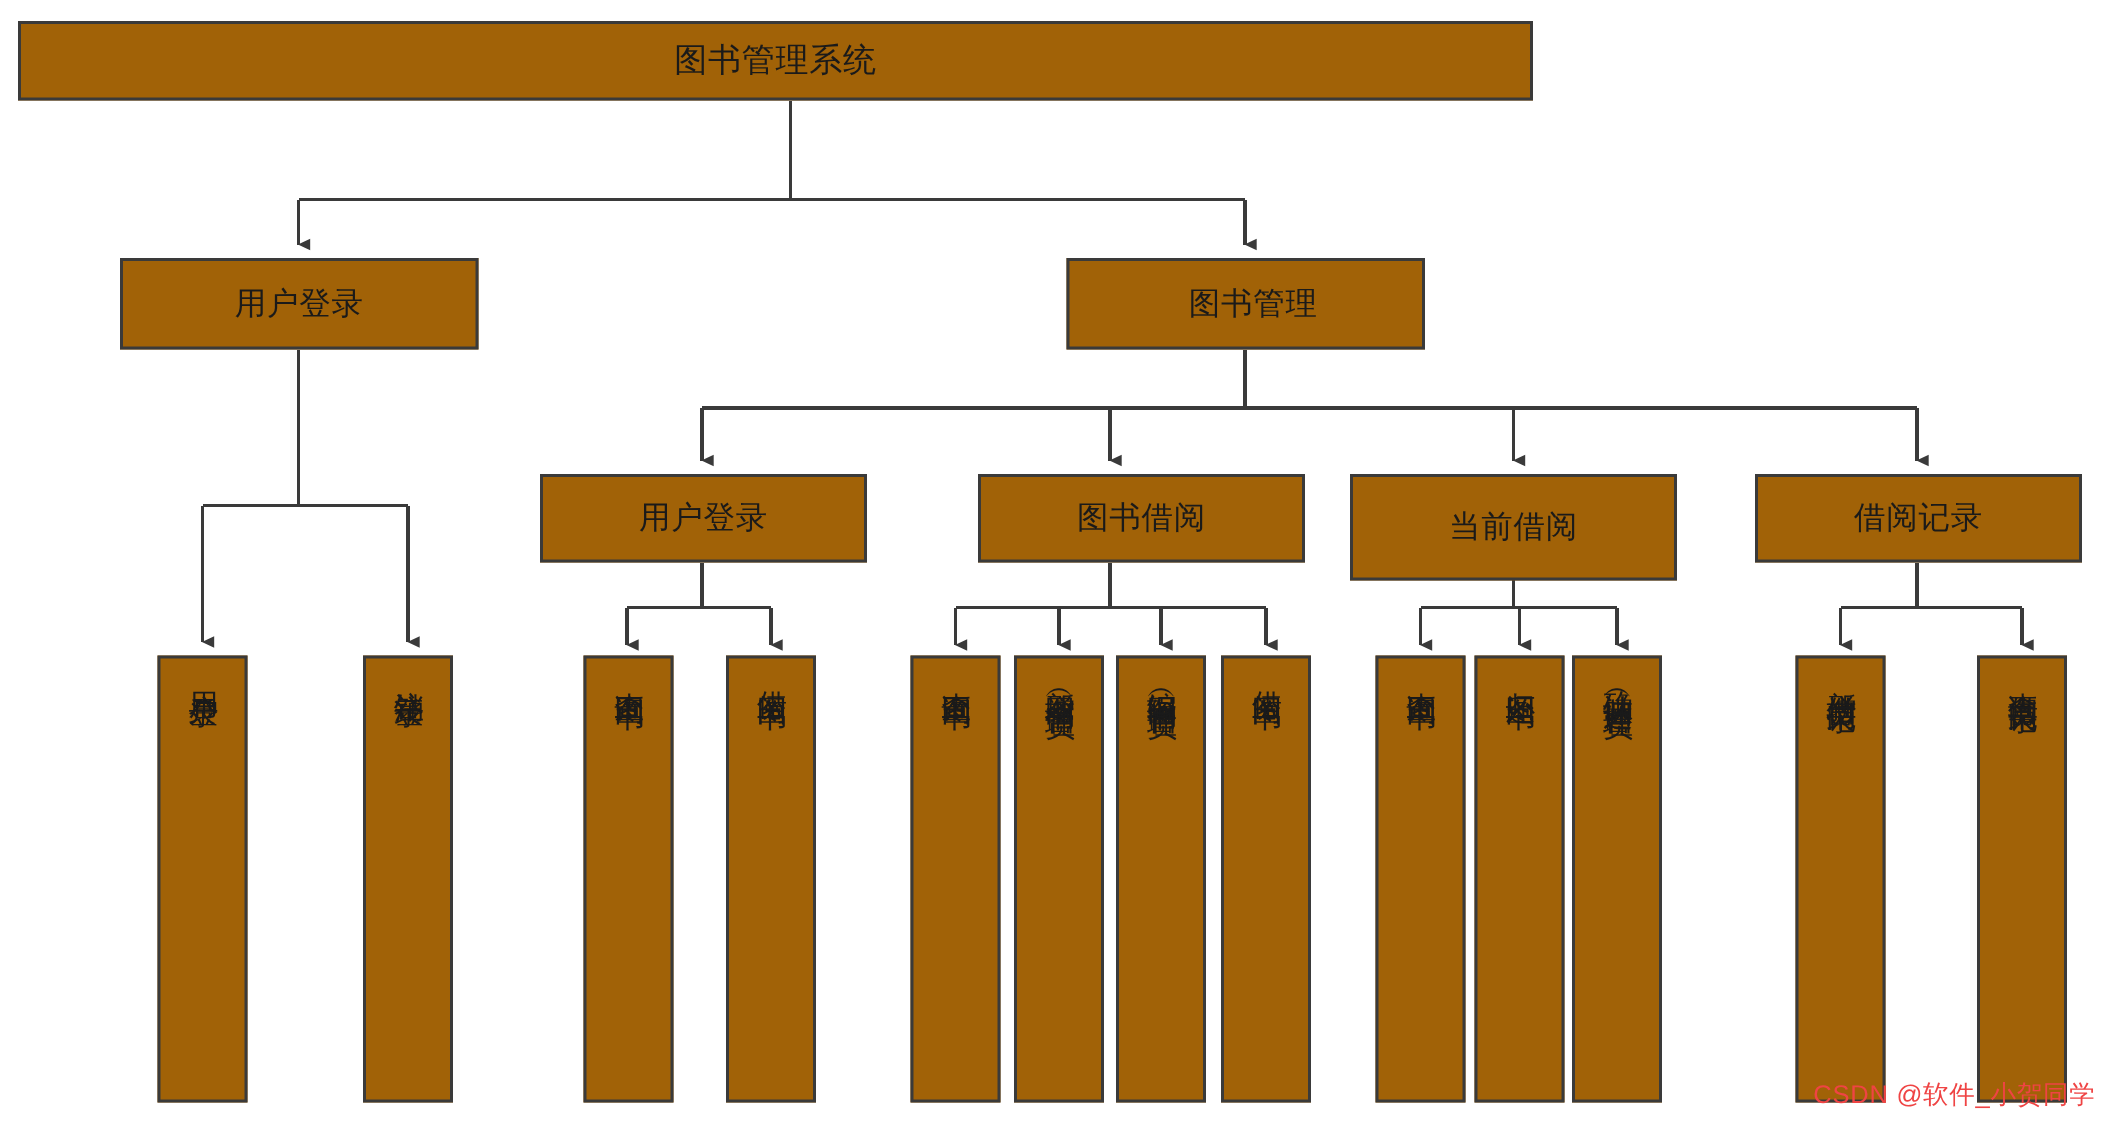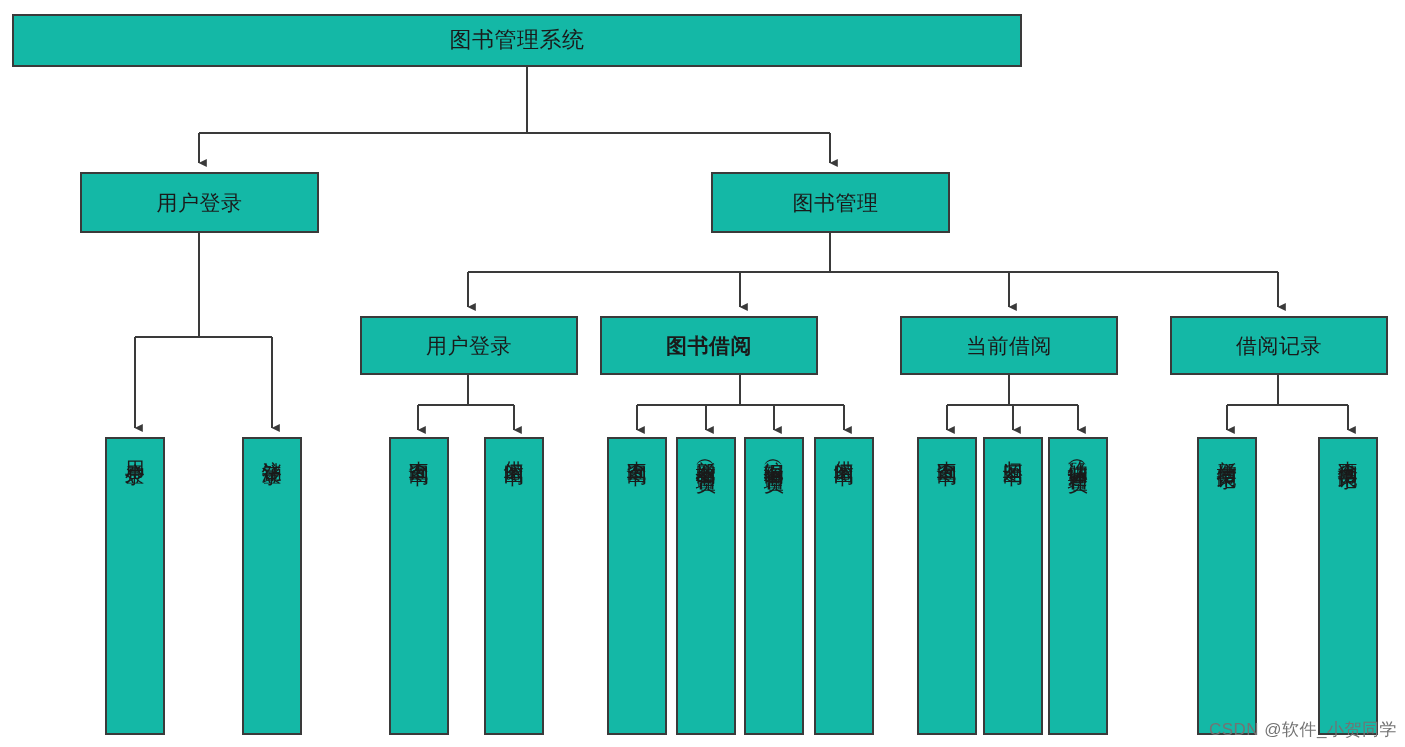--- a/index.html
+++ b/index.html
@@ -22,21 +22,21 @@
     position: absolute;
     left: 0;
     top: 0;
     width: 1405px;
     height: 747px;
   }
   .node {
     position: absolute;
     box-sizing: border-box;
     border: 2px solid #3a3a3a;
-    background: #14b8a6;
+    background: #a16207;
     color: #1a1a1a;
     display: flex;
     align-items: center;
     justify-content: center;
     text-align: center;
     z-index: 2;
   }
   .node-h {
     font-size: 21px;
     line-height: 1.1;
@@ -58,21 +58,21 @@
     line-height: 1.42;
     letter-spacing: 2px;
     white-space: nowrap;
     -webkit-text-orientation: upright;
   }
   .watermark {
     position: absolute;
     right: 8px;
     bottom: 6px;
     font-size: 17px;
-    color: #737373;
+    color: #ef4444;
     z-index: 5;
     white-space: nowrap;
     letter-spacing: 0.5px;
   }
 </style>
 </head>
 <body>
 
 <div id="diagram-root">
 
@@ -135,24 +135,24 @@
   <div class="node node-h" style="left:80px; top:172px; width:239px; height:61px;">
     <span>用户登录</span>
   </div>
   <div class="node node-h" style="left:711px; top:172px; width:239px; height:61px;padding-left:10px;">
     <span>图书管理</span>
   </div>
 
   <div class="node node-h" style="left:360px; top:316px; width:218px; height:59px;">
     <span>用户登录</span>
   </div>
-  <div class="node node-h" style="left:600px; top:316px; width:218px; height:59px;font-weight:bold;">
+  <div class="node node-h" style="left:652px; top:316px; width:218px; height:59px;">
     <span>图书借阅</span>
   </div>
-  <div class="node node-h" style="left:900px; top:316px; width:218px; height:59px;">
+  <div class="node node-h" style="left:900px; top:316px; width:218px; height:71px;">
     <span>当前借阅</span>
   </div>
   <div class="node node-h" style="left:1170px; top:316px; width:218px; height:59px;">
     <span>借阅记录</span>
   </div>
 
   <div class="node node-v" style="left:105px; top:437px; width:60px; height:298px;">
     <span class="vtext">用户登录</span>
   </div>
   <div class="node node-v" style="left:242px; top:437px; width:60px; height:298px;">

